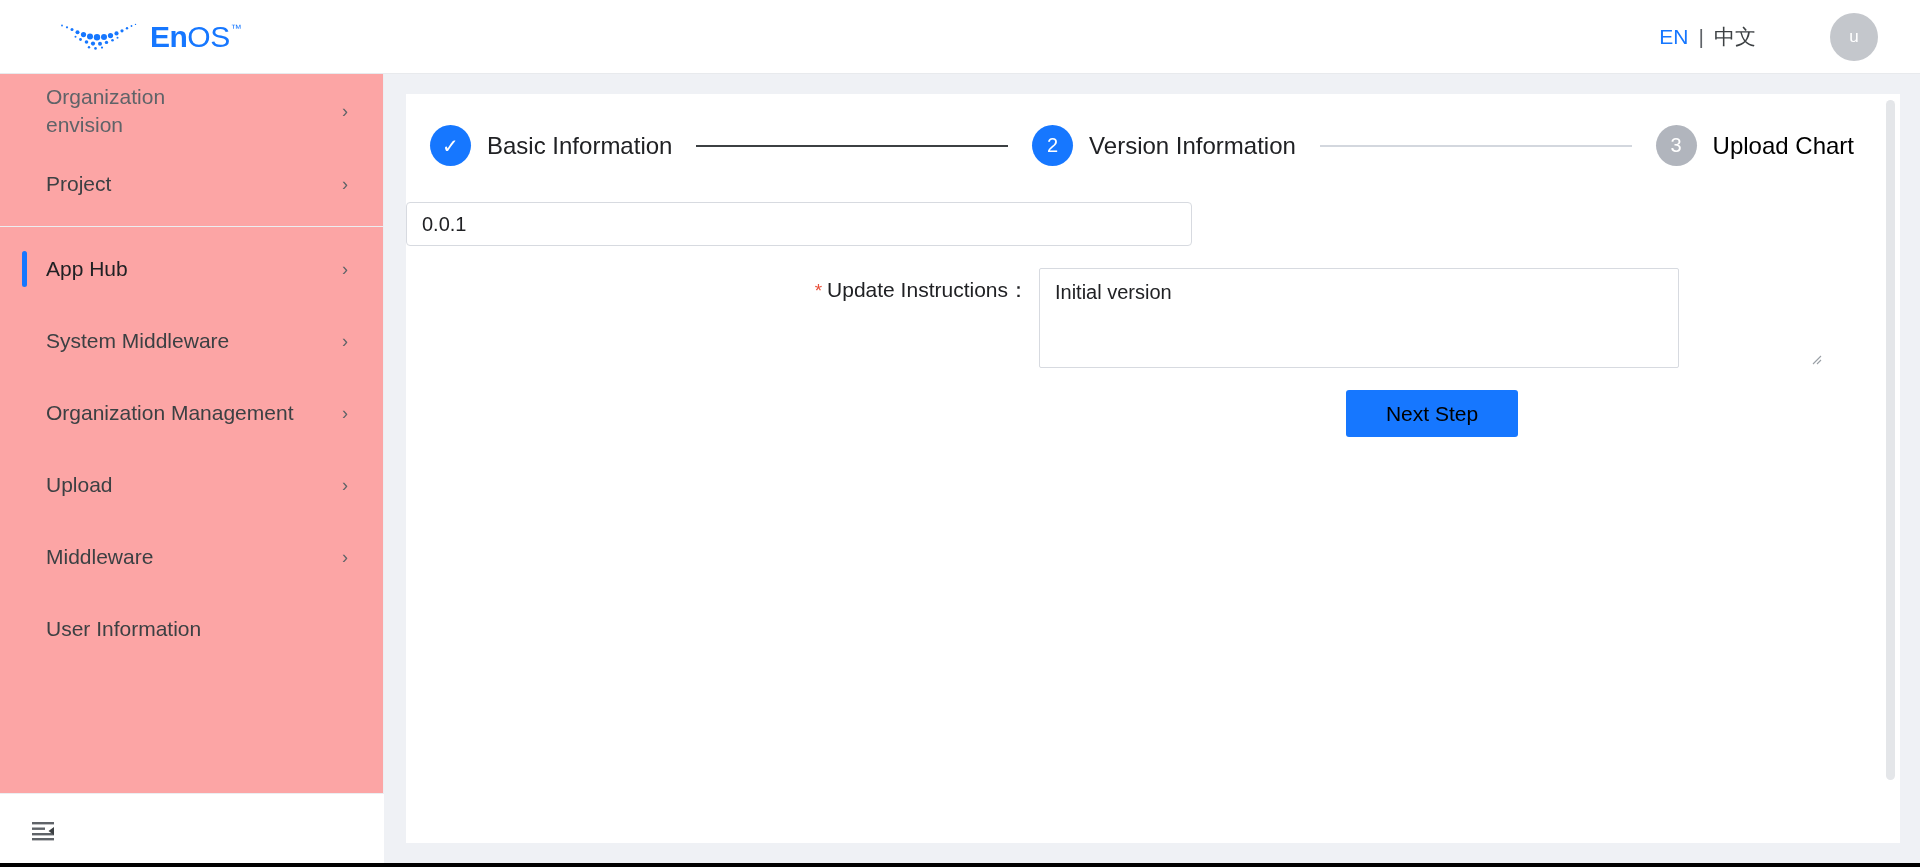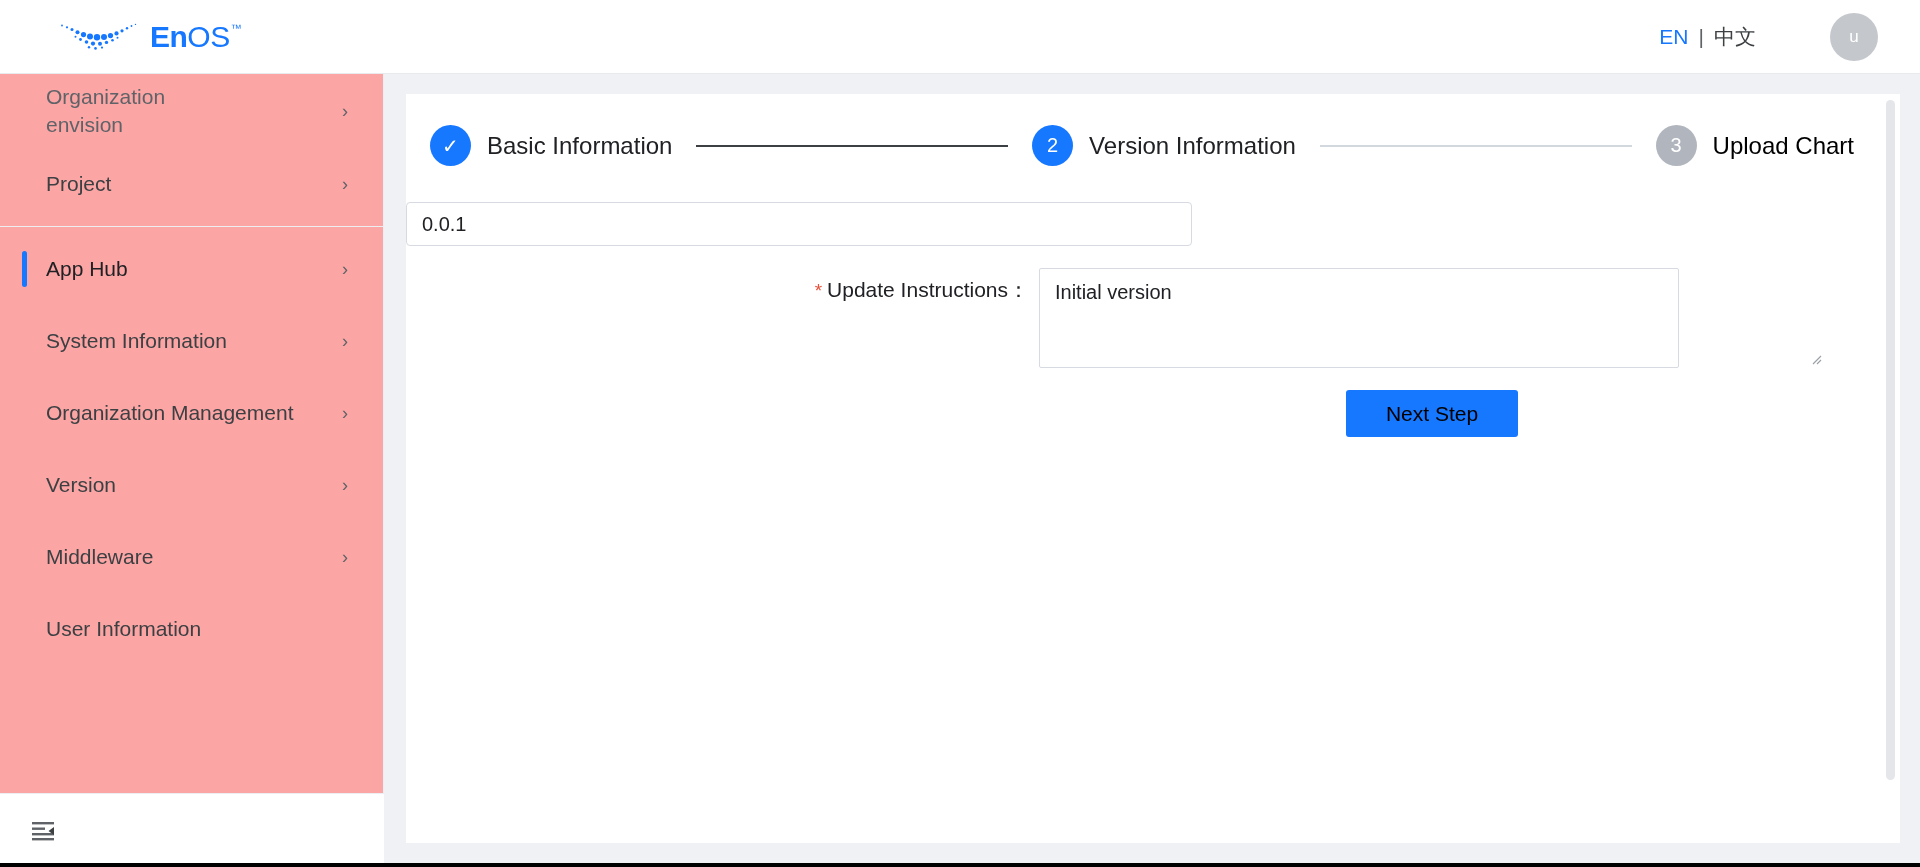--- a/index.html
+++ b/index.html
@@ -383,29 +383,29 @@
         <div class="nav-item">
           <span class="nav-label">Project</span>
           <span class="chev">›</span>
         </div>
         <div class="nav-divider"></div>
         <div class="nav-item active">
           <span class="nav-label">App Hub</span>
           <span class="chev">›</span>
         </div>
         <div class="nav-item">
-          <span class="nav-label">System Information</span>
+          <span class="nav-label">System Middleware</span>
           <span class="chev">›</span>
         </div>
         <div class="nav-item">
           <span class="nav-label">Organization Management</span>
           <span class="chev">›</span>
         </div>
         <div class="nav-item">
-          <span class="nav-label">Version</span>
+          <span class="nav-label">Upload</span>
           <span class="chev">›</span>
         </div>
         <div class="nav-item">
           <span class="nav-label">Middleware</span>
           <span class="chev">›</span>
         </div>
         <div class="nav-item">
           <span class="nav-label">User Information</span>
         </div>
       </div>

